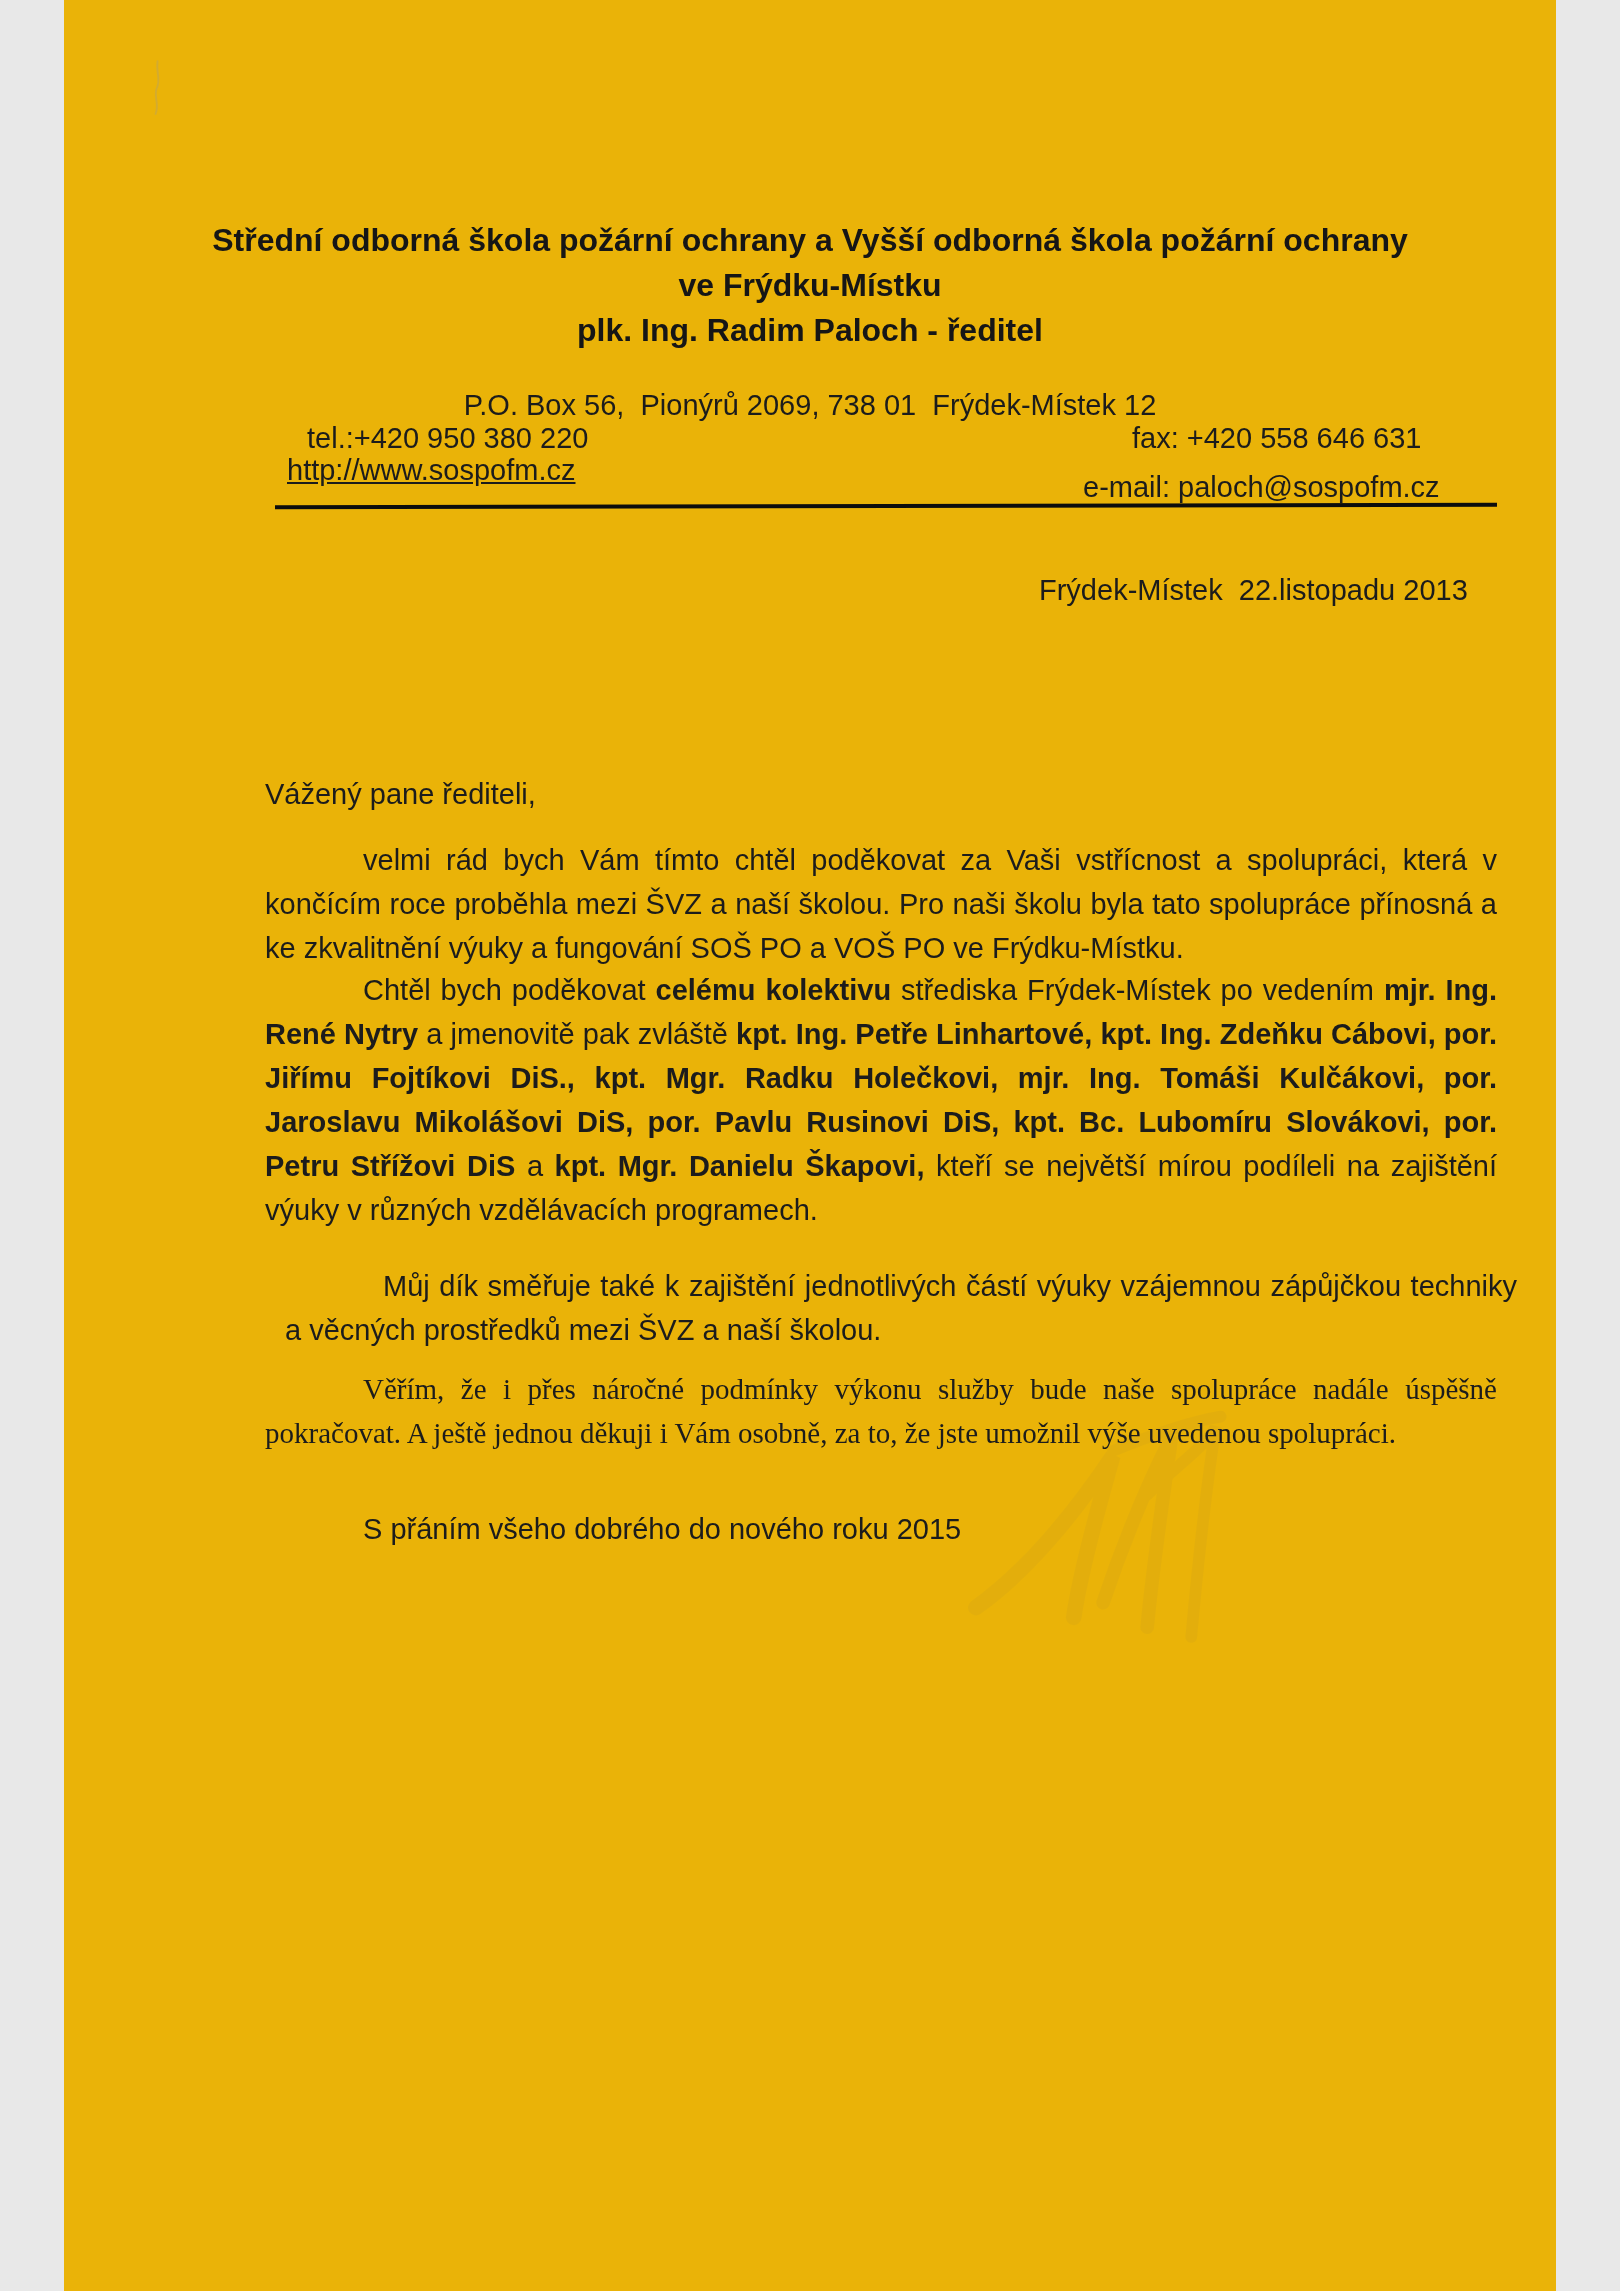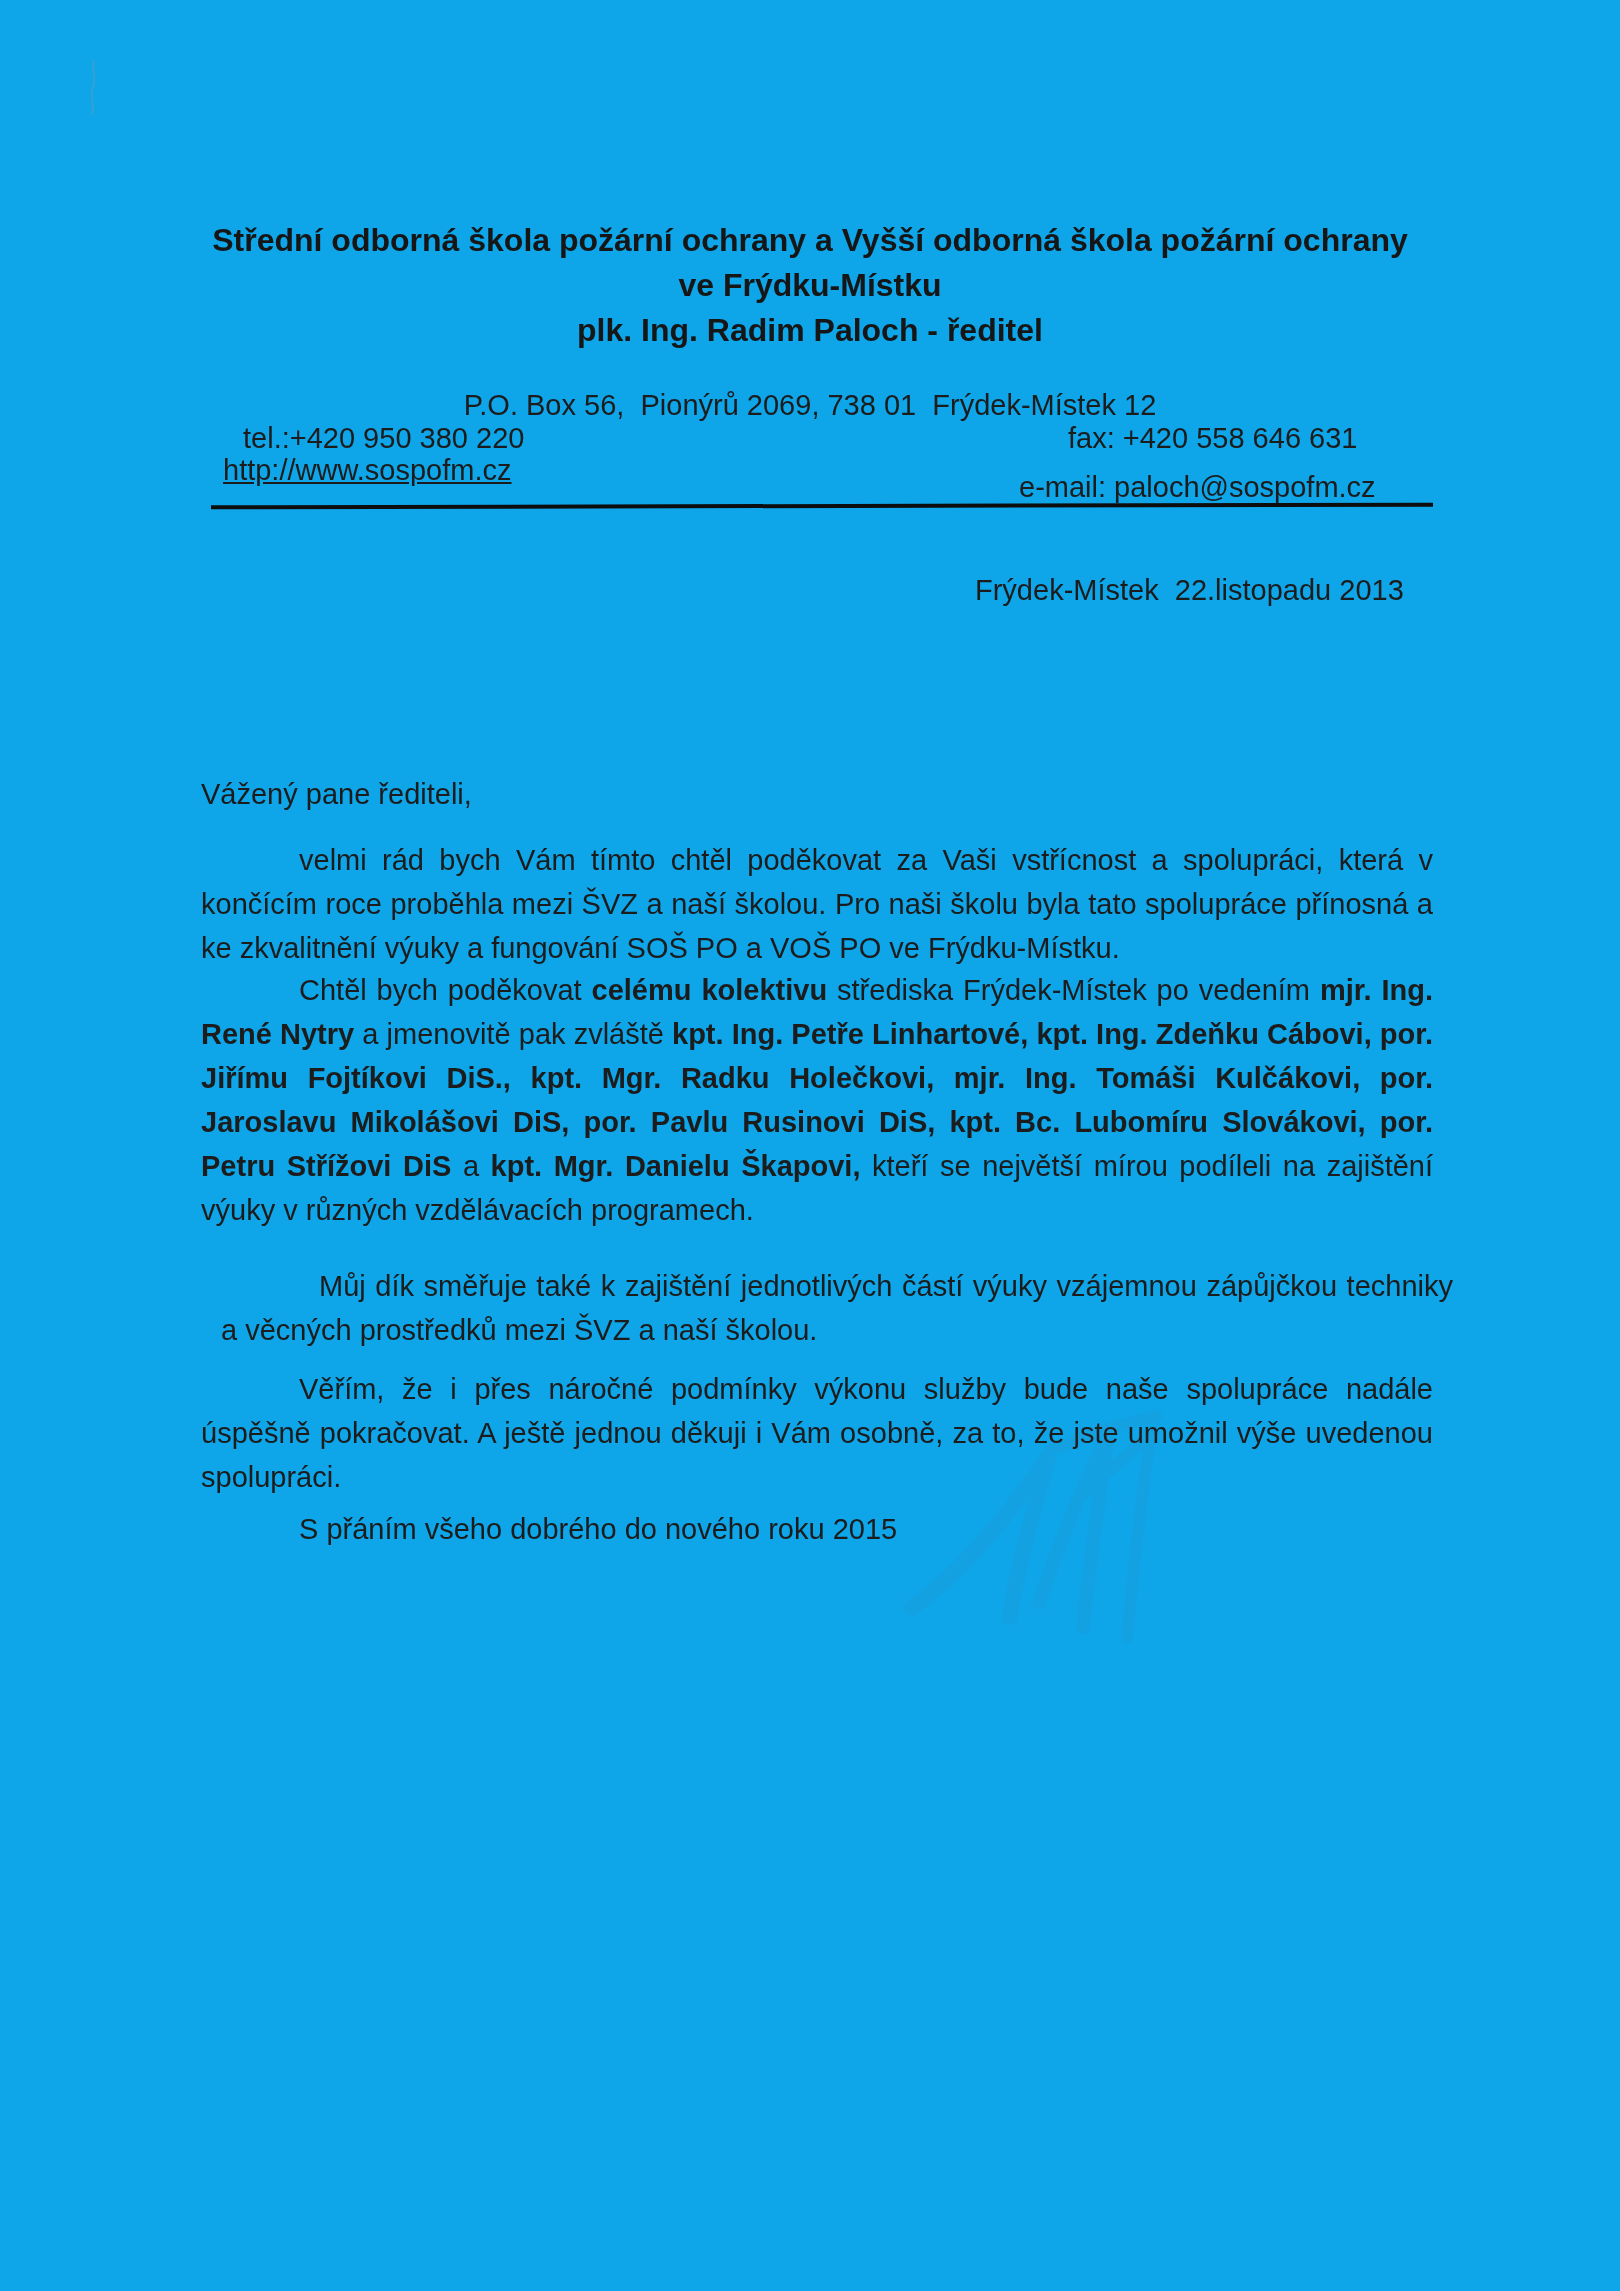--- a/index.html
+++ b/index.html
@@ -2,24 +2,24 @@
 <html lang="cs"><head>
 <meta charset="utf-8">
 <style>
   html, body {
     margin: 0;
     padding: 0;
     background: #e8e8e8;
   }
   .page {
     position: relative;
-    width: 1620px;
+    width: 1492px;
     height: 2292px;
     margin: 0 auto;
-    background: #0ea5e9;
+    background: #eab308;
     color: #1c1c1c;
     font-family: "Liberation Sans", "DejaVu Sans", sans-serif;
     font-size: 29px;
     line-height: 44px;
     overflow: hidden;
   }
   .b { font-weight: bold; }
 
   
   .letterhead {
@@ -73,21 +73,21 @@
     position: absolute;
     left: 201px;
     width: 1232px;
     margin: 0;
     text-align: justify;
     text-indent: 98px;
   }
   .p1 { top: 838px; }
   .p2 { top: 968px; }
   .p3 { top: 1264px; margin-left: 20px; }
-  .p4 { top: 1367px; }
+  .p4 { top: 1367px; font-family: Liberation Serif, serif; }
 
   .closing {
     position: absolute;
     top: 1507px;
     left: 299px;
   }
 
   .signature-ghost {
     position: absolute;
     top: 1397px;

